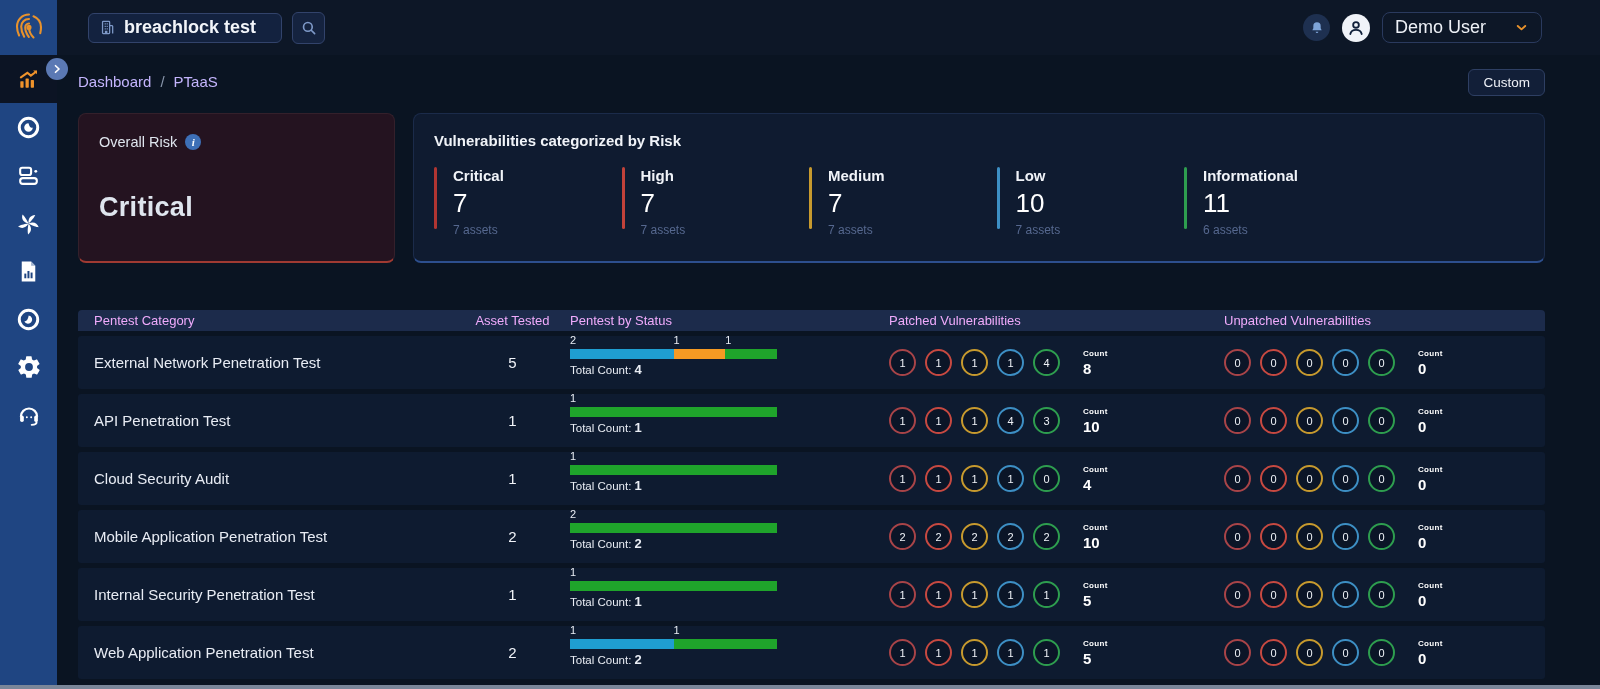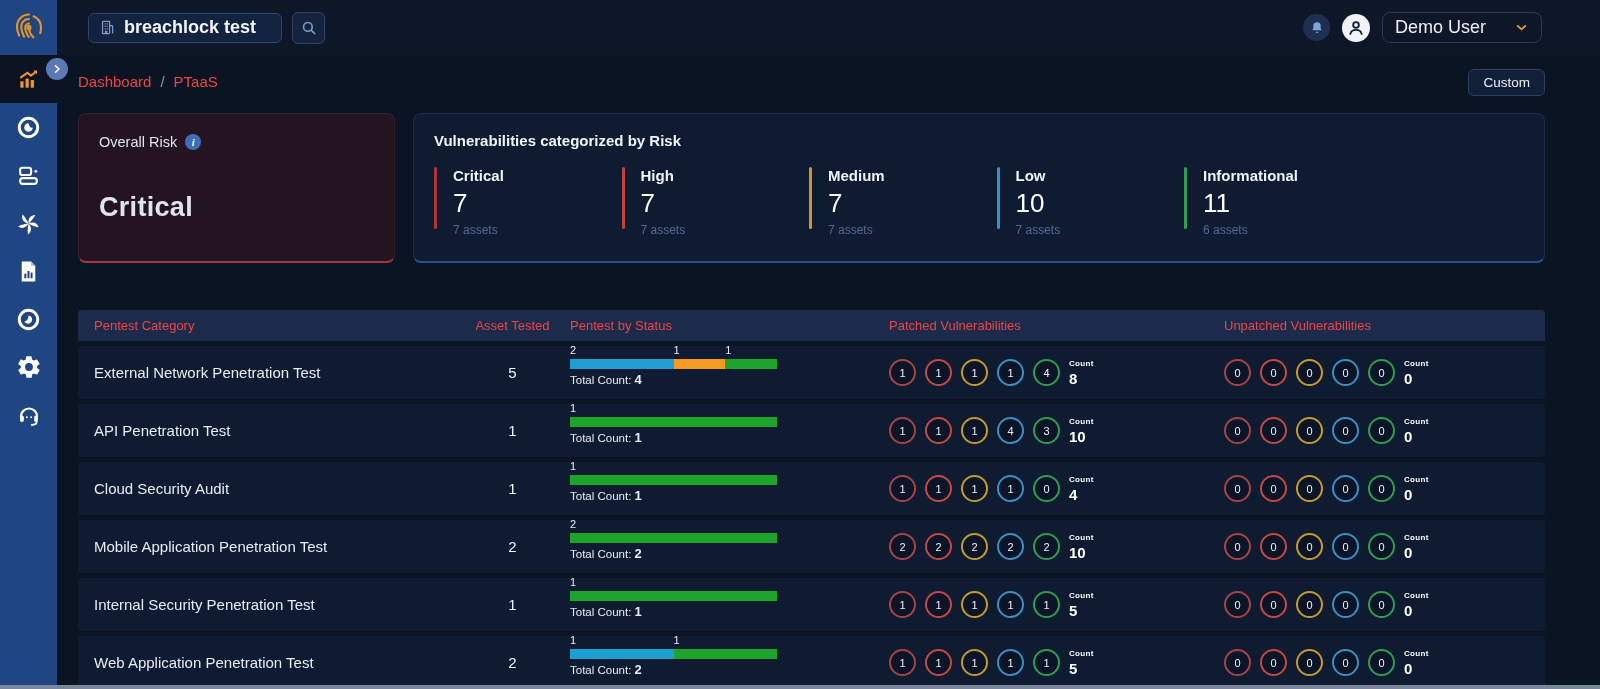--- a/index.html
+++ b/index.html
@@ -29,21 +29,21 @@
   .user-box .lbl { font-size:18px; color:#eef1f7; flex:1; }
   
   .sidebar { position:absolute; left:0; top:55px; width:57px; bottom:0; background:#1f4582; z-index:4; }
   .side-item { width:57px; height:48px; display:flex; align-items:center; justify-content:center; cursor:pointer; }
   .side-item.active { background:#0c1424; }
   .toggle-btn { position:absolute; left:46px; top:58px; width:22px; height:22px; border-radius:50%;
                 background:#5b79b4; display:flex; align-items:center; justify-content:center; z-index:6; cursor:pointer; }
   
   .content { position:absolute; left:57px; top:55px; right:0; bottom:0; background:#0a1422; }
   .breadcrumb { position:absolute; left:21px; top:18px; display:flex; gap:9px; font-size:15px; }
-  .breadcrumb .crumb { color:#ef4444; cursor:pointer;text-align:center; }
+  .breadcrumb .crumb { color:#c4b5fd; cursor:pointer;text-align:center; }
   .breadcrumb .sep { color:#8a97ad; }
   .custom-btn { position:absolute; right:55px; top:14px; height:27px; padding:0 14px; font-size:13.5px;
                 color:#eef1f7; background:#121f38; border:1px solid #2e3f63; border-radius:6px; cursor:pointer;
                 display:flex; align-items:center; }
   
   .risk-card { position:absolute; left:21px; top:58px; width:317px; height:150px; background:#241320;
                border:1px solid #34202b; border-bottom:2px solid #a03a32; border-radius:8px; padding:20px; }
   .risk-card .hd { display:flex; align-items:center; gap:8px; font-size:14.5px; color:#dfe5ee; }
   .info-dot { width:16px; height:16px; border-radius:50%; background:#3d6fb6; color:#fff; font-size:11px;
               font-style:italic; font-weight:bold; display:flex; align-items:center; justify-content:center;
@@ -55,36 +55,36 @@
   .vuln-panel .title { font-size:15px; font-weight:bold; color:#f0f3f8; }
   .sev-row { display:flex; margin-top:18px; }
   .sev-item { width:187.5px; display:flex; gap:16px; }
   .sev-bar { width:3px; height:62px; border-radius:2px; }
   .sev-item .lab { font-size:15px; font-weight:bold; color:#f0f3f8; }
   .sev-item .num { font-size:26px; font-weight:300; color:#fff; margin-top:6px; line-height:1; }
   .sev-item .ast { font-size:12px; color:#56688f; margin-top:7px; }
   
   .table { position:absolute; left:21px; top:255px; width:1467px; }
   .t-head, .t-row { display:grid; grid-template-columns:361px 115px 319px 335px 1fr; align-items:center; padding-left:16px; }
-  .t-head { height:31px; background:#1c2b4b; border-radius:4px 4px 0 0; font-size:13px; color:#ef4444; }
+  .t-head { height:21px; background:#1c2b4b; border-radius:4px 4px 0 0; font-size:13px; color:#f0abfc; }
   .t-head .c2 { text-align:center; }
   .t-row { height:53px; background:#0e1b30; margin-top:5px; border-radius:3px; }
   .t-row .cat { font-size:15px; color:#e8ecf4; }
   .t-row .assets { font-size:15px; text-align:center; color:#f0f3f8; }
   .statusbar { width:207px; }
   .segline { display:flex; width:100%; }
   .seg { position:relative; }
   .seg .sn { position:absolute; top:-15px; left:0; font-size:11px; color:#e9edf4; }
   .seg .sb { height:10px; }
   .totalline { margin-top:3px; font-size:11.5px; color:#e9edf4; }
   .totalline b { font-size:13px; margin-left:3px; }
   .circles { display:flex; align-items:center; gap:9px; }
   .ring { width:27px; height:27px; border-radius:50%; border:2px solid; display:flex; align-items:center;
           justify-content:center; font-size:11px; color:#f0f3f8; background:rgba(6,12,24,.35); }
-  .countblk { text-align:left; }
+  .countblk { margin-left:14px; text-align:left; }
   .countblk .cl { font-size:8px; font-weight:bold; color:#fff; letter-spacing:.3px; }
   .countblk .cv { font-size:15px; font-weight:bold; color:#fff; margin-top:2px; }
   
   .bottom-strip { position:absolute; left:0; bottom:0; width:100%; height:4px; background:#7a8699; z-index:9; }
   svg { display:block; }
 </style>
 </head>
 <body>
 
 <div class="logo-box">

